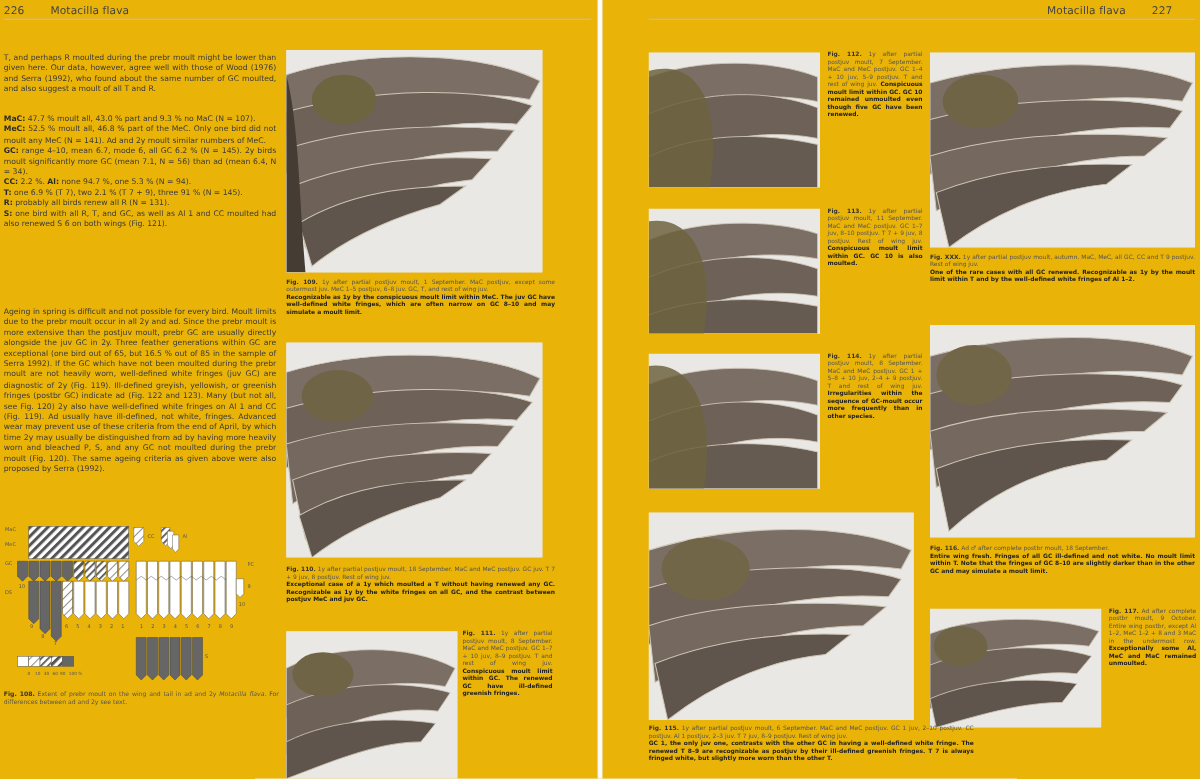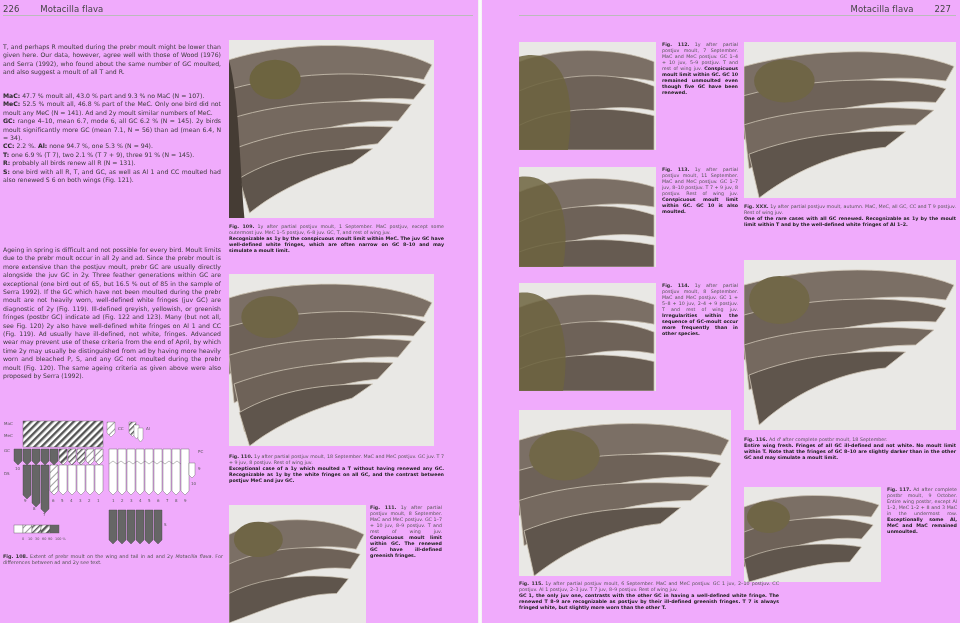--- a/index.html
+++ b/index.html
@@ -1,23 +1,23 @@
 <!DOCTYPE html>
 <html><head>
 <meta charset="utf-8">
 <style>
 *{box-sizing:border-box;margin:0;padding:0}
 html,body{width:960px;height:623px;overflow:hidden;background:#fff}
 body{font-family:"DejaVu Sans",sans-serif;color:#333;position:relative}
-.spread{position:absolute;inset:0;background:#f0abfc}
+.spread{position:absolute;inset:0;background:#eab308}
 .gutter{position:absolute;left:478px;top:0;width:4px;height:623px;background:linear-gradient(90deg,#eee,#fff,#f2f2f2)}
 .running-head{position:absolute;top:4px;font-size:8.5px;color:#444;letter-spacing:.1px}
 .rh-left{left:3px}
 .rh-left .num{margin-right:18px}
-.rh-right{right:9px}
+.rh-right{right:22px}
 .rh-right .num{margin-left:18px}
 .rule{position:absolute;top:15px;height:1px;background:#bbb}
 .rule-left{left:3px;width:470px}
 .rule-right{left:519px;width:437px}
 .col-text{position:absolute;left:3px;width:218px;font-size:6.15px;line-height:8.4px;color:#3a3a3a;text-align:justify}
 .p1{top:43px}
 .stats{top:92px}
 .stats p{margin:0}
 .stats b{color:#2a2a2a}
 .h2{position:absolute;left:3px;top:224px;width:218px;font-size:9.4px;font-weight:bold;color:#2a2a2a;padding-bottom:3px;border-bottom:1px solid #666}

